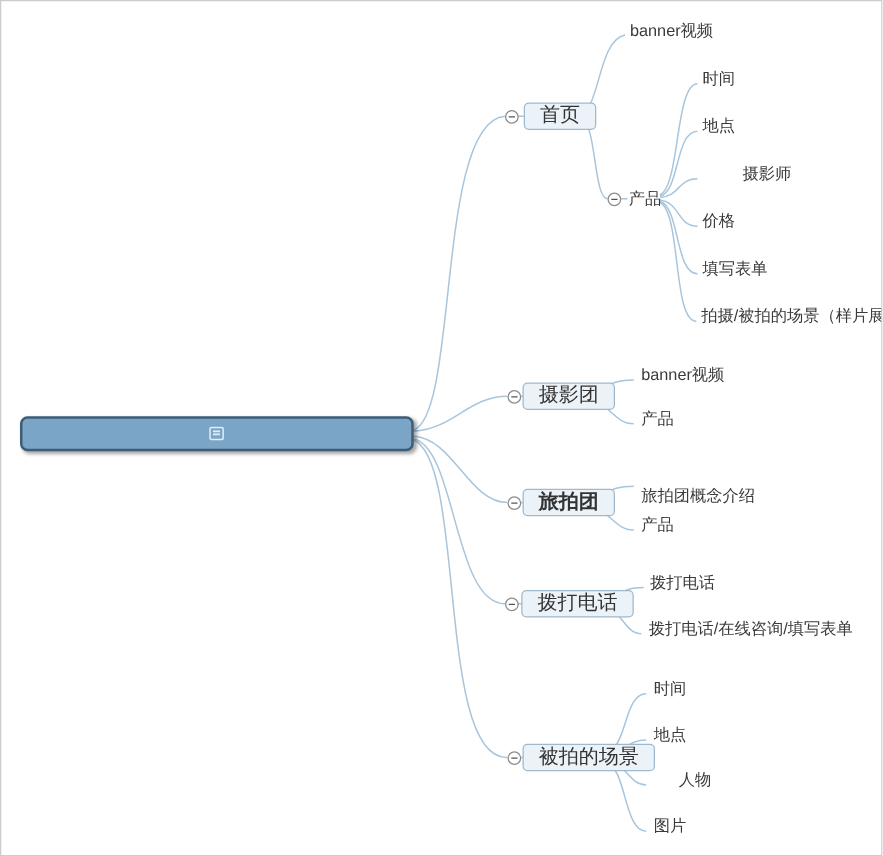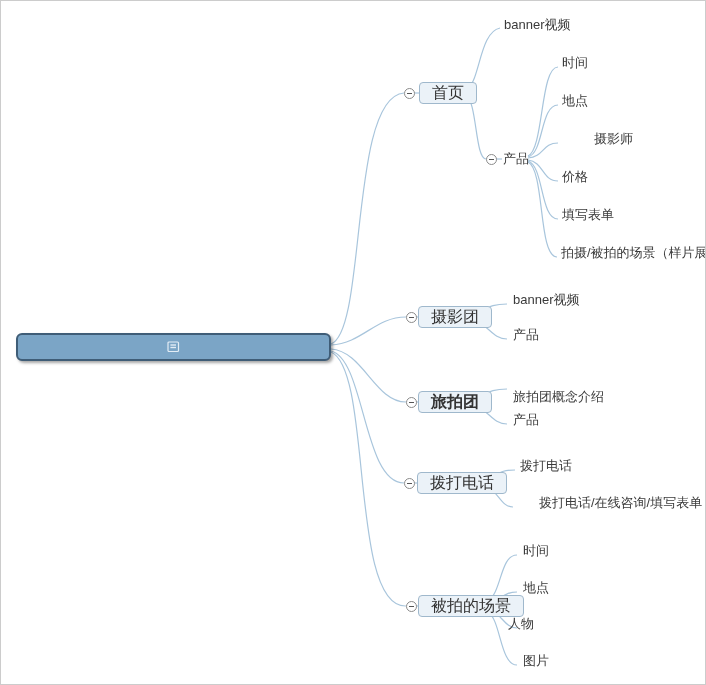--- a/index.html
+++ b/index.html
@@ -146,20 +146,20 @@
   <div class="leaf-label" style="left:561px;top:206px;">填写表单</div>
   <div class="leaf-label" style="left:560px;top:244px;">拍摄/被拍的场景（样片展示）</div>
 
   <div class="leaf-label" style="left:512px;top:291px;">banner视频</div>
   <div class="leaf-label" style="left:512px;top:326px;">产品</div>
 
   <div class="leaf-label" style="left:512px;top:376px;margin-top:12px;">旅拍团概念介绍</div>
   <div class="leaf-label" style="left:512px;top:411px;">产品</div>
 
   <div class="leaf-label" style="left:519px;top:457px;">拨打电话</div>
-  <div class="leaf-label" style="left:538px;top:494px;">拨打电话/在线咨询/填写表单</div>
+  <div class="leaf-label" style="left:518px;top:494px;">拨打电话/在线咨询/填写表单</div>
 
   <div class="leaf-label" style="left:522px;top:542px;">时间</div>
   <div class="leaf-label" style="left:522px;top:579px;">地点</div>
-  <div class="leaf-label" style="left:507px;top:615px;">人物</div>
+  <div class="leaf-label" style="left:542px;top:615px;">人物</div>
   <div class="leaf-label" style="left:522px;top:652px;">图片</div>
 
 </div>
 
 </body></html>

